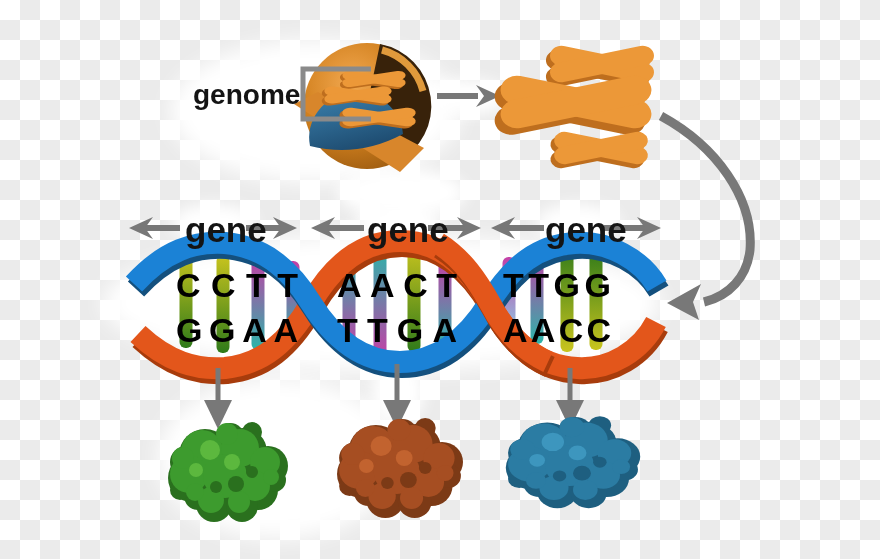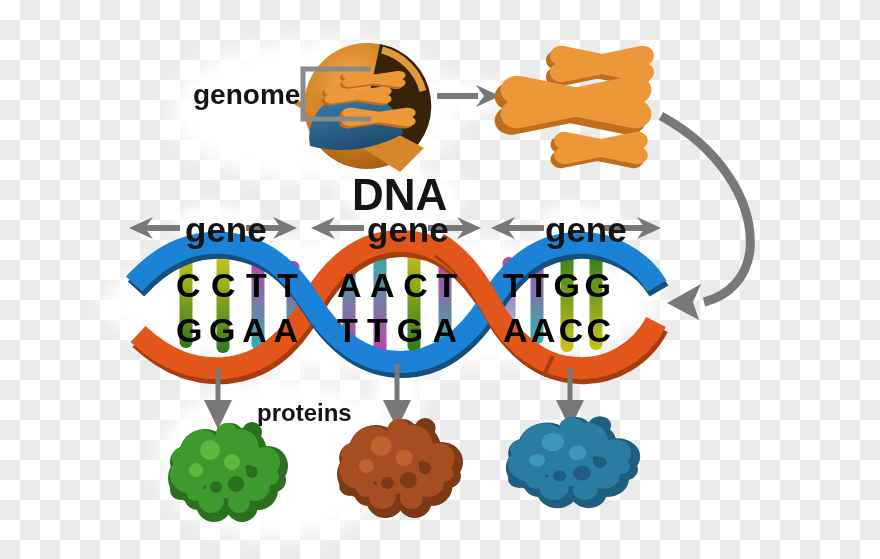--- a/index.html
+++ b/index.html
@@ -234,25 +234,23 @@
     </g>
     <g transform="translate(573,464) scale(1.12,0.92) translate(-228,-474)">
       <use href="#blobDark" style="fill:var(--protein-blue-dark)"></use>
       <use href="#blobMain" style="fill:var(--protein-blue)"></use>
       <use href="#blobLight" style="fill:var(--protein-blue-light)"></use>
       <use href="#blobSpots" style="fill:var(--protein-blue-dark)"></use>
     </g>
   </svg>
 
   <div class="txt genome-label">genome</div>
-  <div class="txt dna-label">DNA</div>
   <div class="txt gene-label gene-1">gene</div>
   <div class="txt gene-label gene-2">gene</div>
   <div class="txt gene-label gene-3">gene</div>
-  <div class="txt proteins-label">proteins</div>
 
   <div class="bases s1 row-top">
       <span>C</span>
       <span>C</span>
       <span>T</span>
       <span>T</span>
     </div>
   <div class="bases s1 row-bottom">
       <span>G</span>
       <span>G</span>

